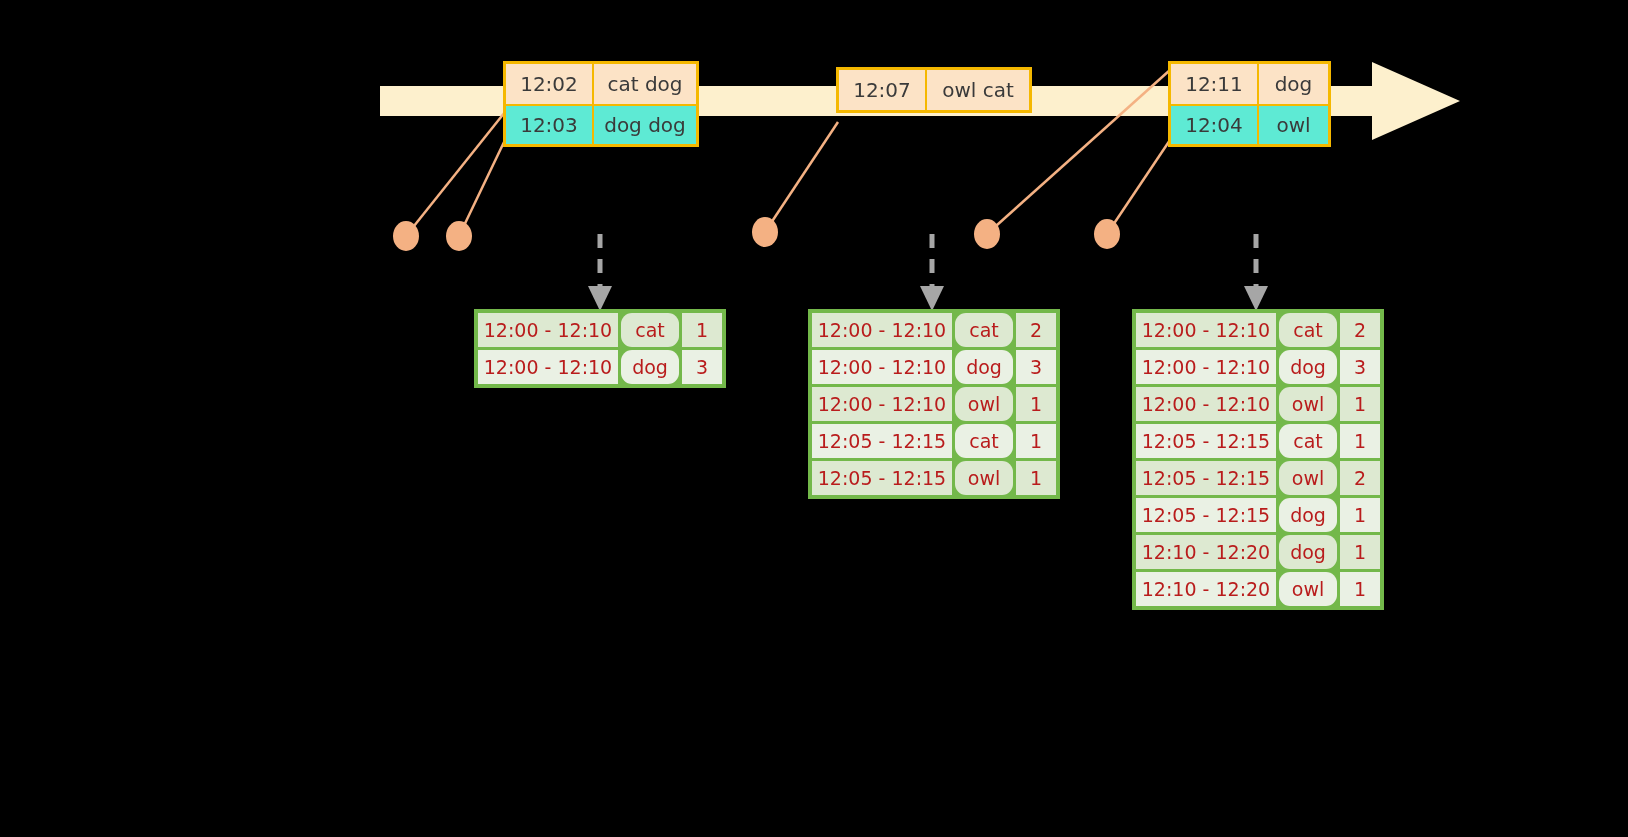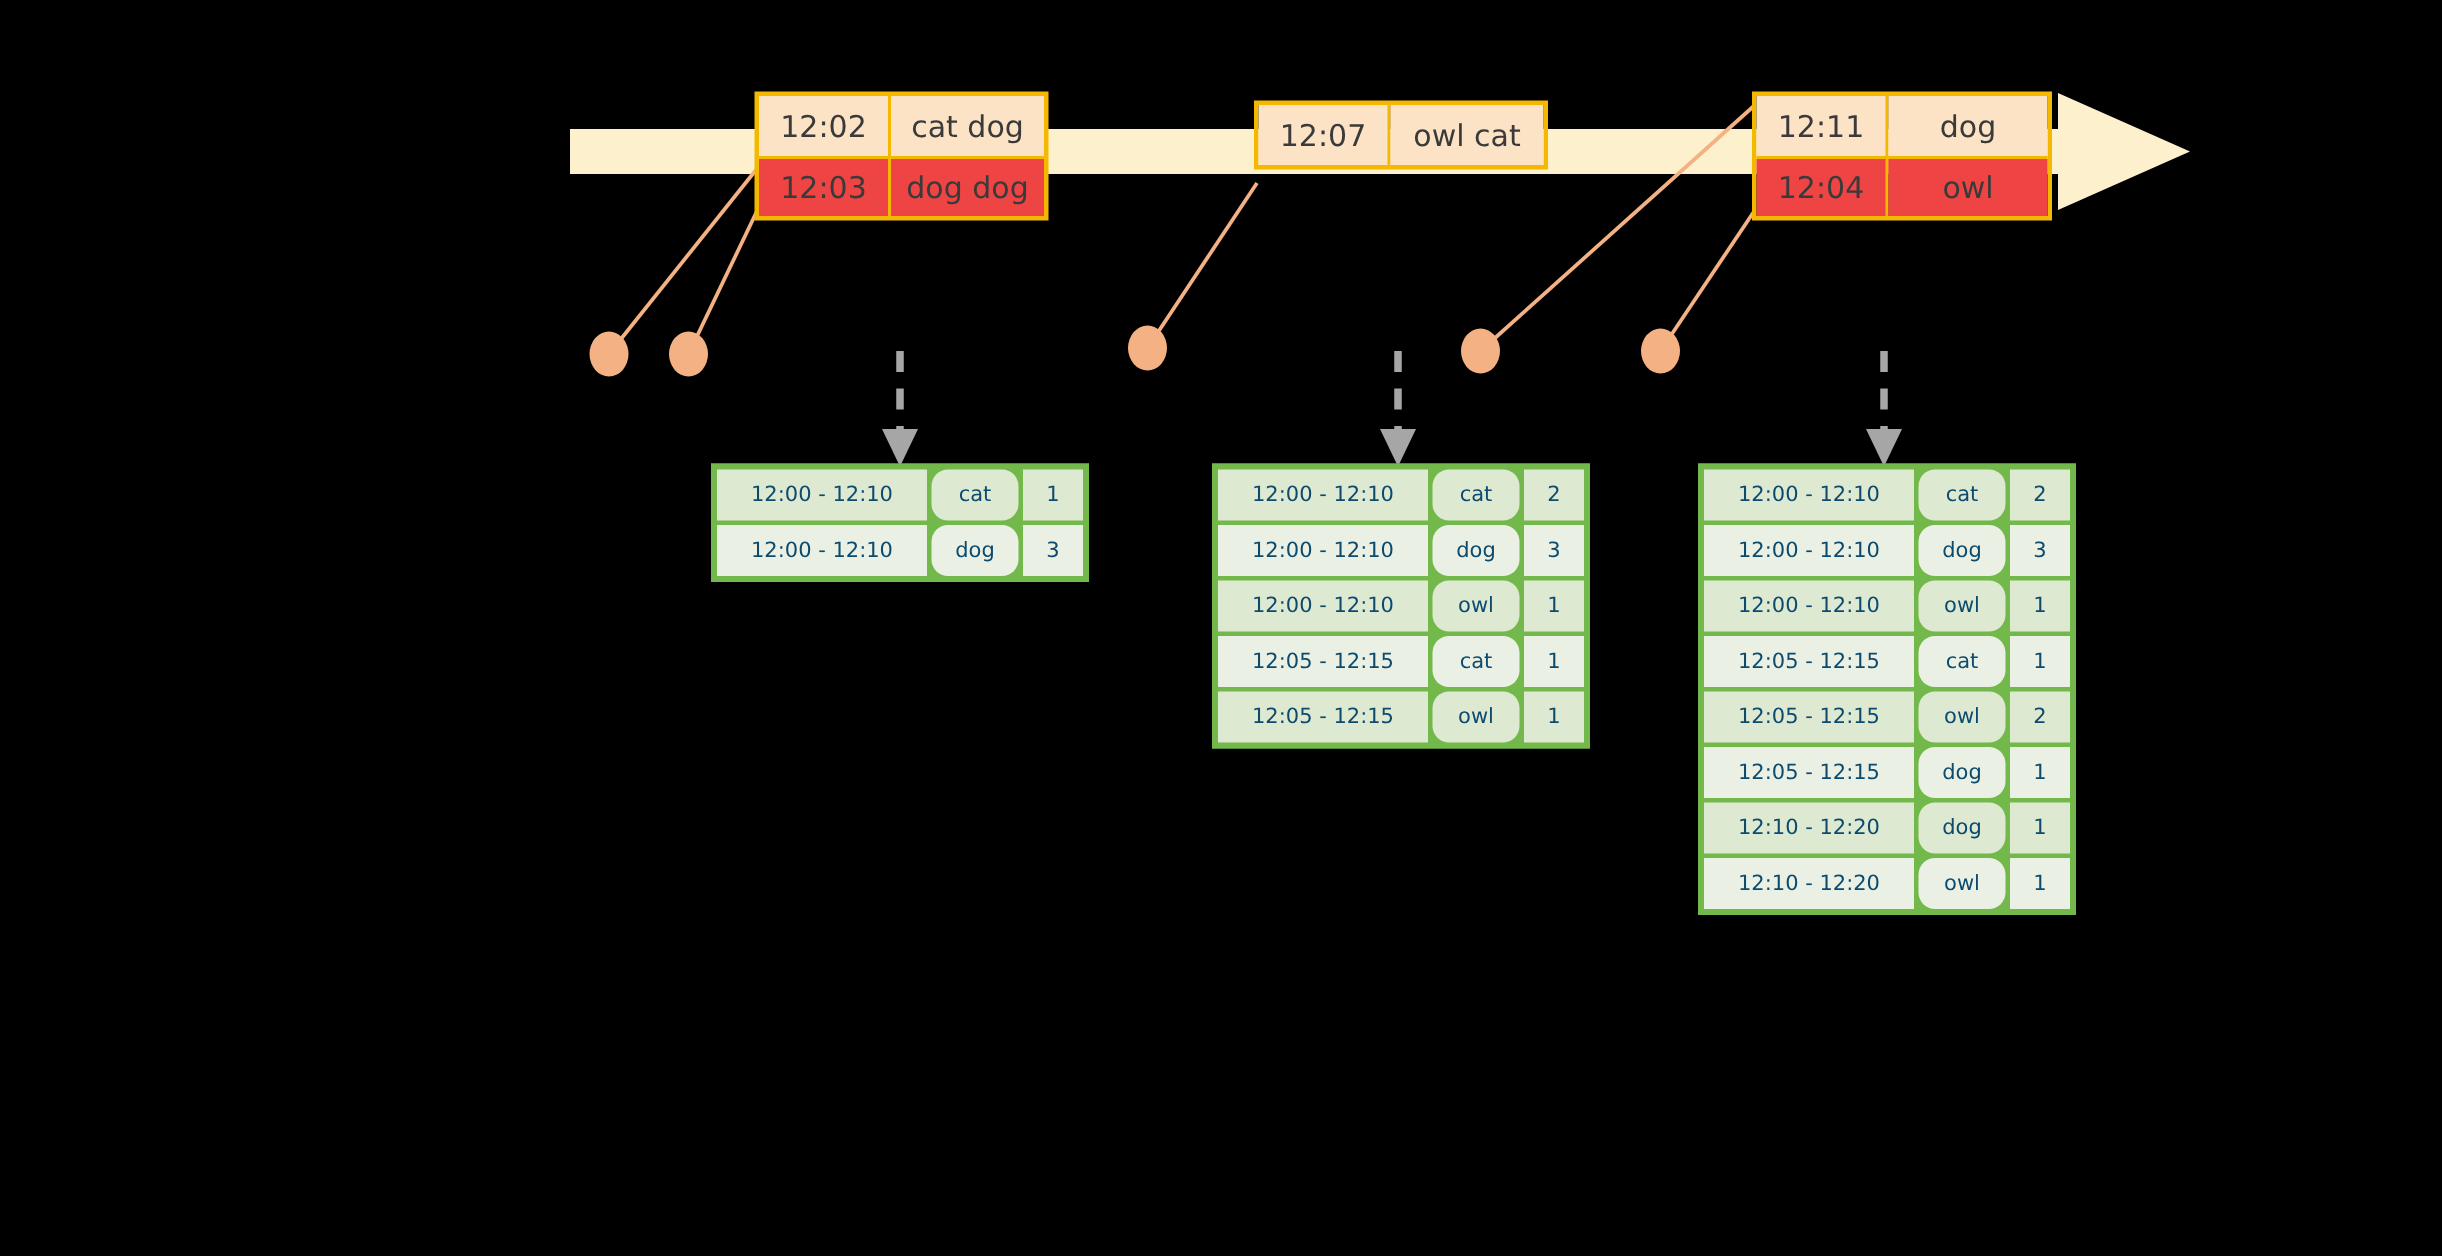--- a/index.html
+++ b/index.html
@@ -11,28 +11,28 @@
   
   .evt-box{position:absolute;border:3px solid #f5b800;box-sizing:border-box;}
   .evt-row{display:flex;height:40px;box-sizing:border-box;}
   .evt-row + .evt-row{border-top:2px solid #f5b800;}
   .evt-time{width:88px;box-sizing:border-box;display:flex;align-items:center;
             justify-content:center;font-size:20px;color:#3a3a3a;
             border-right:2px solid #f5b800;}
   .evt-text{flex:1;box-sizing:border-box;display:flex;align-items:center;
             justify-content:center;font-size:20px;color:#3a3a3a;padding:0 10px;}
   .shade-a .evt-time,.shade-a .evt-text{background:#fce3c6;}
-  .shade-b .evt-time,.shade-b .evt-text{background:#ef4444;}
+  .shade-b .evt-time,.shade-b .evt-text{background:#5eead4;}
 
   
   .res-table{position:absolute;border:4px solid #73b84a;box-sizing:border-box;
              background:#73b84a;display:flex;flex-direction:column;gap:3px;padding:0;}
   .res-row{display:flex;gap:3px;height:34px;}
   .res-cell{display:flex;align-items:center;justify-content:center;
-            font-size:14px;color:#0c4a6e;box-sizing:border-box;}
+            font-size:19px;color:#b91c1c;box-sizing:border-box;}
   .c-win{width:140px;}
   .c-key{width:58px;border-radius:11px;}
   .c-cnt{width:40px;}
   .rowA .res-cell{background:#dde9d1;}
   .rowB .res-cell{background:#eaf1e4;}
 </style>
 </head>
 <body>
 
 <div id="stage">
@@ -86,21 +86,21 @@
     </div>
   </div>
 
   <div class="evt-box" style="left:836px;top:67px;width:196px;">
     <div class="evt-row shade-a">
       <div class="evt-time">12:07</div>
       <div class="evt-text">owl cat</div>
     </div>
   </div>
 
-  <div class="evt-box" style="left:1168px;top:61px;width:200px;">
+  <div class="evt-box" style="left:1168px;top:61px;width:163px;">
     <div class="evt-row shade-a">
       <div class="evt-time">12:11</div>
       <div class="evt-text">dog</div>
     </div>
     <div class="evt-row shade-b">
       <div class="evt-time">12:04</div>
       <div class="evt-text">owl</div>
     </div>
   </div>
 

